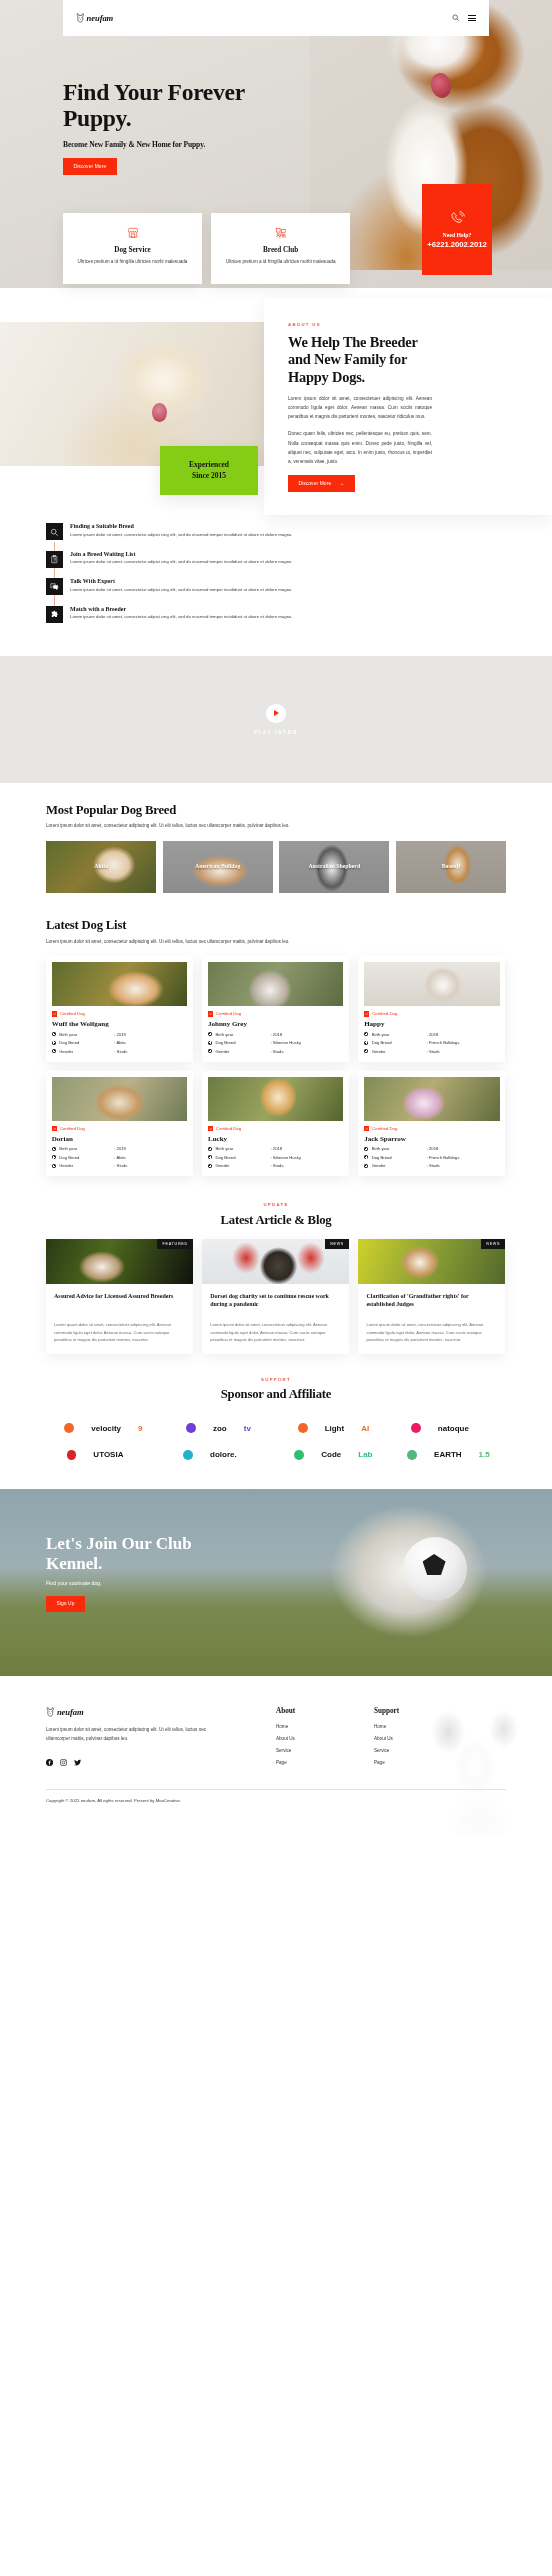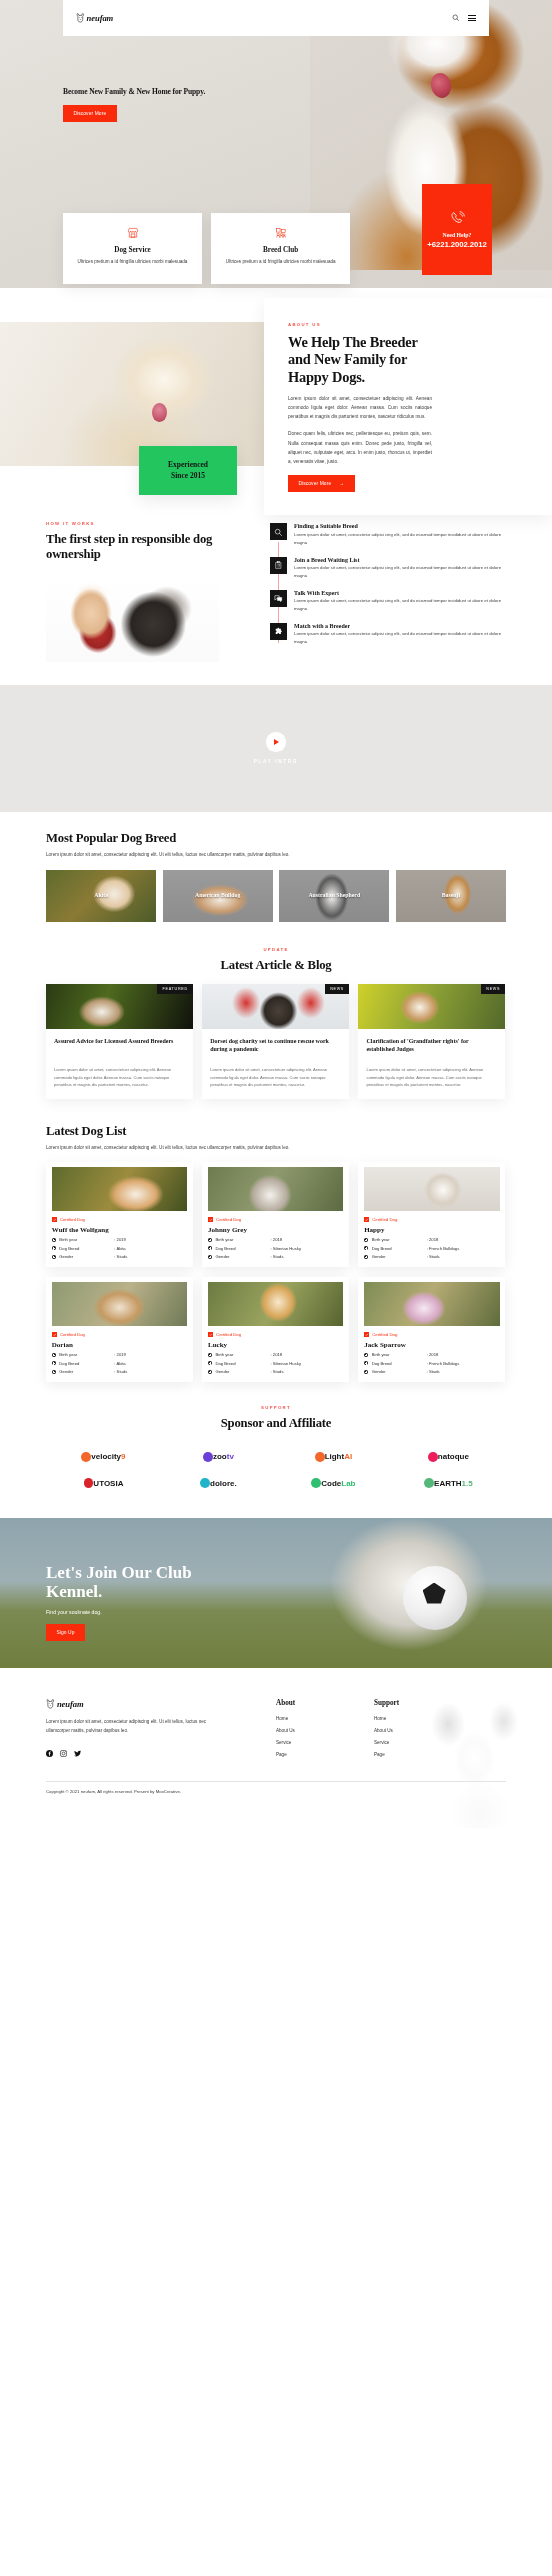--- a/index.html
+++ b/index.html
@@ -99,21 +99,21 @@
     box-shadow: 0 4.6px 17px rgba(0,0,0,.07); padding: 24px 25px 23px 24px;
   }
   .eyebrow { color:#f1544a; font-size:4.3px; font-weight:700; letter-spacing:1.3px; text-transform:uppercase; }
   .about-h2 {
     font-family:"Liberation Serif",serif; font-weight:700; font-size:14.4px; line-height:1.2;
     letter-spacing:-0.2px; margin-top:7px; max-width: 144px;
   }
   .about-p { font-size: 4.7px; line-height: 1.95; color:#3a3a3a; margin-top:8px; text-align: justify; max-width: 144px;}
   .btn-arrow { display:inline-flex; align-items:center; gap:8px; }
   .exp-badge {
-    position:absolute; left: 139px; top: 124px; width: 98px; background:#22c55e;
+    position:absolute; left: 160px; top: 124px; width: 98px; background:#84cc16;
     box-shadow: 0 4.6px 16px rgba(0,0,0,.09); padding: 12.7px 5.8px; text-align:center; z-index:5;
   }
   .exp-badge div { font-family:"Liberation Serif",serif; font-weight:700; font-size:7.5px; line-height:1.55;}
 
   
   .how { padding: 15px 0 23px; display:flex; gap: 17px; }
   .how-left { width: 207px; }
   .how-h2 { font-family:"Liberation Serif",serif; font-weight:700; font-size:12.7px; line-height:1.22; margin-top:5.8px; letter-spacing:-0.2px;}
   .how-img {
     margin-top: 12.7px; width: 173px; height: 86px;
@@ -199,26 +199,26 @@
   .g1 { background: radial-gradient(ellipse 23px 23px at 52% 60%, #4a4238 0%, #2e2823 60%, rgba(46,40,35,0) 82%), radial-gradient(ellipse 19.6px 22px at 30% 42%, #d3342f 0%, rgba(211,52,47,0) 72%), radial-gradient(ellipse 19.6px 22px at 74% 42%, #d3342f 0%, rgba(211,52,47,0) 72%), linear-gradient(#eceef0,#dfe3e6); }
   .g2 { background: radial-gradient(ellipse 25px 21px at 42% 52%, #f7f2e8 0%, #c89a63 58%, rgba(200,154,99,0) 80%), linear-gradient(110deg,#cfd12a,#8fa335 45%,#53682a); }
   .tag { position:absolute; right:0; top:0; background:#141414; color:#fff; font-size:3.7px; letter-spacing:0.7px; padding:2.9px 5.2px;}
   .blog-body { padding: 7.5px 8px 10.4px; }
   .blog-title { font-family:"Liberation Serif",serif; font-weight:700; font-size:6px; line-height:1.4; min-height: 25px;}
   .blog-ex { font-size:4.1px; line-height:1.8; color:#6c6c6c; margin-top:4.6px;}
 
   
   .sponsors { padding: 17px 0 21px; }
   .sp-grid { display:flex; flex-wrap:wrap; margin-top:12.7px; }
-  .sp { width:25%; height:26.5px; display:flex; align-items:center; justify-content:center; gap:0; font-size:8px; font-weight:700;}
+  .sp { width:25%; height:26.5px; display:flex; align-items:center; justify-content:center; gap:17px; font-size:8px; font-weight:700;}
   .sp .mark { width:9.8px;height:9.8px;border-radius:50%; display:inline-block;}
 
   
   .cta {
-    height: 150px; position:relative; overflow:hidden;
+    height: 187px; position:relative; overflow:hidden;
     background:
       radial-gradient(ellipse 109px 92px at 74% 44%, #f6f4ef 0%, #cfcdc4 45%, rgba(207,205,196,0) 72%),
       linear-gradient(#8ea4ad 0%, #9fb0b4 42%, #7b8a52 62%, #6f7d3e 100%);
   }
   .cta-ball{
     position:absolute; right:85px; top:48px; width:64px;height:64px;border-radius:50%;
     background: radial-gradient(circle at 36% 30%, #ffffff 0%, #efefef 48%, #c9c9c9 100%);
   }
   .cta-ball:before{content:"";position:absolute;left:19.6px;top:17px;width:23px;height:21px;background:#1d1d1d;
     clip-path:polygon(50% 0,100% 36%,80% 100%,20% 100%,0 36%);}
@@ -274,20 +274,21 @@
     <div class="nav-ico burger">
       <div>
           <span></span>
           <span></span>
           <span></span>
         </div>
     </div>
   </div>
 
   <div class="hero-copy">
+    <h1 class="hero-h1">Find Your Forever Puppy.</h1>
     <p class="hero-sub">Become New Family &amp; New Home for Puppy.</p>
     <button class="btn-red">Discover More</button>
   </div>
 
   <div class="call-card">
     <span>
       <svg width="17" height="17" viewBox="0 0 32 32">
           <path d="M9 5c-3 2-4 4-3 7 1.5 5 6 9.5 11 11 3 1 5 0 7-3l-4-3-2 2c-2-1-5-4-6-6l2-2-5-6z" fill="none" stroke="#fff" stroke-width="1.6"></path>
           <path d="M20 7c3 .6 5 2.6 5.6 5.6M20 3c5 .8 8.2 4 9 9" fill="none" stroke="#fff" stroke-width="1.5"></path>
         </svg>
@@ -340,25 +341,20 @@
     </button>
   </div>
   <div class="exp-badge">
     <div>Experienced</div>
     <div>Since 2015</div>
   </div>
 </section>
 
 <div class="wrap">
   <section class="how">
-    <div class="how-left">
-      <div class="eyebrow">HOW IT WORKS</div>
-      <h2 class="how-h2">The first step in responsible dog ownership</h2>
-      <div class="how-img"></div>
-    </div>
     <div class="how-right">
 
       <div class="step">
         <div class="step-ico">
           <svg width="8.6" height="8.6" viewBox="0 0 20 20">
               <circle cx="8.5" cy="8.5" r="5.5" fill="none" stroke="#fff" stroke-width="1.5"></circle>
               <path d="M12.6 12.6L18 18" stroke="#fff" stroke-width="1.5"></path>
             </svg>
         </div>
         <div>
@@ -431,54 +427,20 @@
       <div class="breed b1">
           <span class="breed-name">American Bulldog</span>
         </div>
       <div class="breed b2">
           <span class="breed-name">Australian Shepherd</span>
         </div>
       <div class="breed b3">
           <span class="breed-name">Basenji</span>
         </div>
     </div>
-  </section>
-
-  <section class="sec sec-center">
-    <div class="eyebrow">UPDATE</div>
-    <h2 class="sec-h2" style="margin-top:5.8px">Latest Article &amp; Blog</h2>
-    <div class="blogs" style="text-align:left" id="blog-row">
-        <article class="blog">
-          <div class="blog-img g0">
-            <span class="tag">FEATURED</span>
-          </div>
-          <div class="blog-body">
-            <h3 class="blog-title">Assured Advice for Licensed Assured Breeders</h3>
-            <p class="blog-ex">Lorem ipsum dolor sit amet, consectetuer adipiscing elit. Aenean commodo ligula eget dolor. Aenean massa. Cum sociis natoque penatibus et magnis dis parturient montes, nascetur.</p>
-          </div>
-        </article>
-        <article class="blog">
-          <div class="blog-img g1">
-            <span class="tag">NEWS</span>
-          </div>
-          <div class="blog-body">
-            <h3 class="blog-title">Dorset dog charity set to continue rescue work during a pandemic</h3>
-            <p class="blog-ex">Lorem ipsum dolor sit amet, consectetuer adipiscing elit. Aenean commodo ligula eget dolor. Aenean massa. Cum sociis natoque penatibus et magnis dis parturient montes, nascetur.</p>
-          </div>
-        </article>
-        <article class="blog">
-          <div class="blog-img g2">
-            <span class="tag">NEWS</span>
-          </div>
-          <div class="blog-body">
-            <h3 class="blog-title">Clarification of 'Grandfather rights' for established Judges</h3>
-            <p class="blog-ex">Lorem ipsum dolor sit amet, consectetuer adipiscing elit. Aenean commodo ligula eget dolor. Aenean massa. Cum sociis natoque penatibus et magnis dis parturient montes, nascetur.</p>
-          </div>
-        </article>
-      </div>
   </section>
 
   <section class="sec">
     <h2 class="sec-h2">Latest Dog List</h2>
     <p class="sec-p">Lorem ipsum dolor sit amet, consectetur adipiscing elit. Ut elit tellus, luctus nec ullamcorper mattis, pulvinar dapibus leo.</p>
     <div class="dogs" id="dog-grid">
         <div class="dog-card">
           <div class="dog-img d0"></div>
           <div class="cert">
             <span class="cert-box">
@@ -633,20 +595,54 @@
             <span class="dot"></span>
             <span class="k">Dog Breed</span>
             <span class="v">: French Bulldogs</span>
           </div>
           <div class="spec">
             <span class="dot"></span>
             <span class="k">Gender</span>
             <span class="v">: Studs</span>
           </div>
         </div>
+      </div>
+  </section>
+
+  <section class="sec sec-center">
+    <div class="eyebrow">UPDATE</div>
+    <h2 class="sec-h2" style="margin-top:5.8px">Latest Article &amp; Blog</h2>
+    <div class="blogs" style="text-align:left" id="blog-row">
+        <article class="blog">
+          <div class="blog-img g0">
+            <span class="tag">FEATURED</span>
+          </div>
+          <div class="blog-body">
+            <h3 class="blog-title">Assured Advice for Licensed Assured Breeders</h3>
+            <p class="blog-ex">Lorem ipsum dolor sit amet, consectetuer adipiscing elit. Aenean commodo ligula eget dolor. Aenean massa. Cum sociis natoque penatibus et magnis dis parturient montes, nascetur.</p>
+          </div>
+        </article>
+        <article class="blog">
+          <div class="blog-img g1">
+            <span class="tag">NEWS</span>
+          </div>
+          <div class="blog-body">
+            <h3 class="blog-title">Dorset dog charity set to continue rescue work during a pandemic</h3>
+            <p class="blog-ex">Lorem ipsum dolor sit amet, consectetuer adipiscing elit. Aenean commodo ligula eget dolor. Aenean massa. Cum sociis natoque penatibus et magnis dis parturient montes, nascetur.</p>
+          </div>
+        </article>
+        <article class="blog">
+          <div class="blog-img g2">
+            <span class="tag">NEWS</span>
+          </div>
+          <div class="blog-body">
+            <h3 class="blog-title">Clarification of 'Grandfather rights' for established Judges</h3>
+            <p class="blog-ex">Lorem ipsum dolor sit amet, consectetuer adipiscing elit. Aenean commodo ligula eget dolor. Aenean massa. Cum sociis natoque penatibus et magnis dis parturient montes, nascetur.</p>
+          </div>
+        </article>
       </div>
   </section>
 
   <section class="sponsors sec-center">
     <div class="eyebrow">SUPPORT</div>
     <h2 class="sec-h2" style="margin-top:5.8px">Sponsor and Affiliate</h2>
     <div class="sp-grid" id="sp-grid">
         <div class="sp">
           <span class="mark" style="background:#f2682a"></span>
           <span>velocity</span>

